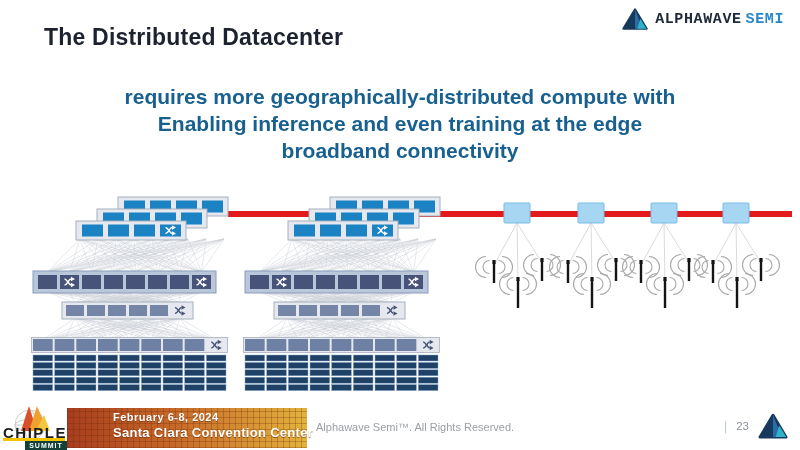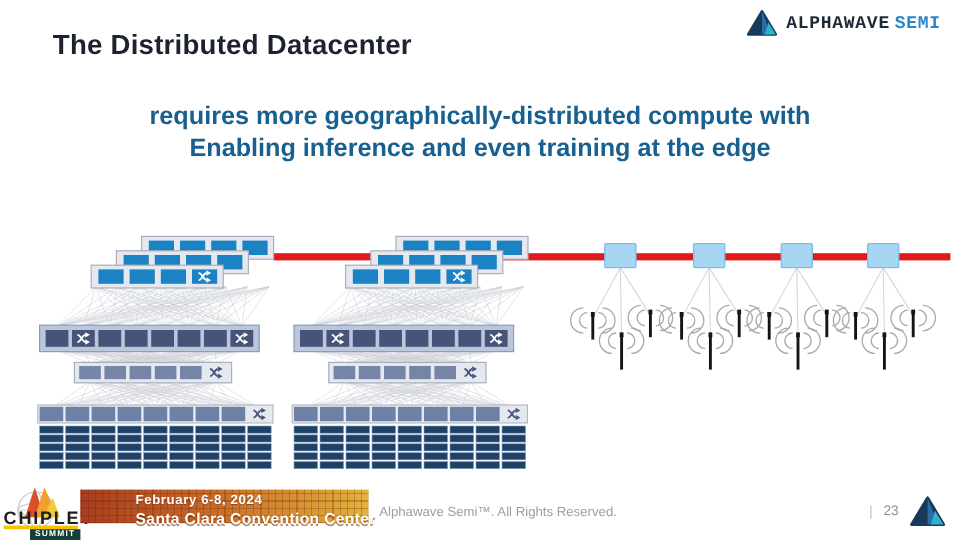--- a/index.html
+++ b/index.html
@@ -17,21 +17,21 @@
   .logo-tri .p3{fill:var(--logo-teal,#2fb2c7);}
 
   #net{position:absolute;left:0;top:0;}
 
   
   .chiplet-logo{position:absolute;left:0;top:403px;width:70px;height:47px;}
   .chiplet-name{position:absolute;left:3px;top:424px;font-size:15px;font-weight:800;letter-spacing:1.5px;color:var(--chiplet-text,#1d1d1d);}
   .chiplet-underline{position:absolute;left:3px;top:438px;width:62px;height:3px;background:var(--chiplet-underline,#f5c400);}
   .summit-bar{position:absolute;left:25px;top:441px;width:42px;height:9px;background:var(--summit-bar,#14403a);color:#fff;font-size:7px;font-weight:700;letter-spacing:1px;text-align:center;line-height:9px;}
 
-  .event-banner{position:absolute;left:67px;top:408px;width:240px;height:28px;box-sizing:border-box;padding:3px 0 0 46px;
+  .event-banner{position:absolute;left:67px;top:408px;width:240px;height:40px;box-sizing:border-box;padding:3px 0 0 46px;
     background:linear-gradient(90deg,var(--banner-left,#a73d1e),var(--banner-mid,#c76a28) 45%,var(--banner-right,#e2b33c));color:#fff;}
   .event-banner::before{content:"";position:absolute;inset:0;
     background:repeating-linear-gradient(0deg,rgba(110,35,8,.28) 0 1px,transparent 1px 6px),
                repeating-linear-gradient(90deg,rgba(110,35,8,.28) 0 1px,transparent 1px 6px);}
   .event-banner div{position:relative;text-shadow:0 1px 0 rgba(100,40,10,.55);white-space:nowrap;}
   .ev-date{font-size:11px;font-weight:700;letter-spacing:.5px;}
   .ev-venue{font-size:13px;font-weight:700;margin-top:2px;letter-spacing:.3px;}
   .ev-url{font-size:8px;font-weight:700;margin-top:2px;letter-spacing:.3px;}
 
   .copyright{position:absolute;left:316px;top:421px;font-size:11px;color:var(--footer-text,#9aa0a6);}
@@ -51,20 +51,21 @@
       <polygon class="p1" points="17,2 32,27 2,27"></polygon>
       <polygon class="p2" points="17,2 27,27 17,27"></polygon>
       <polygon class="p3" points="24,14 32,27 20,27"></polygon>
     </svg>
     <div class="brand-text"><span>ALPHAWAVE</span><span class="semi">SEMI</span></div>
   </div>
 
   <div class="subtitle">
     <div>requires more geographically-distributed compute with</div>
     <div>Enabling inference and even training at the edge</div>
+    <div>broadband connectivity</div>
   </div>
 
   <svg id="net" width="800" height="450" viewBox="0 0 800 450">
       <rect x="228" y="211" width="564" height="6" fill="#e31a1c"></rect>
       <g>
         <g>
           <line x1="80" y1="239" x2="47.5" y2="272" stroke="#c9cdd4" stroke-width="0.5" opacity="0.9"></line>
           <line x1="80" y1="239" x2="69.5" y2="272" stroke="#c9cdd4" stroke-width="0.5" opacity="0.9"></line>
           <line x1="80" y1="239" x2="91.5" y2="272" stroke="#c9cdd4" stroke-width="0.5" opacity="0.9"></line>
           <line x1="80" y1="239" x2="113.5" y2="272" stroke="#c9cdd4" stroke-width="0.5" opacity="0.9"></line>

